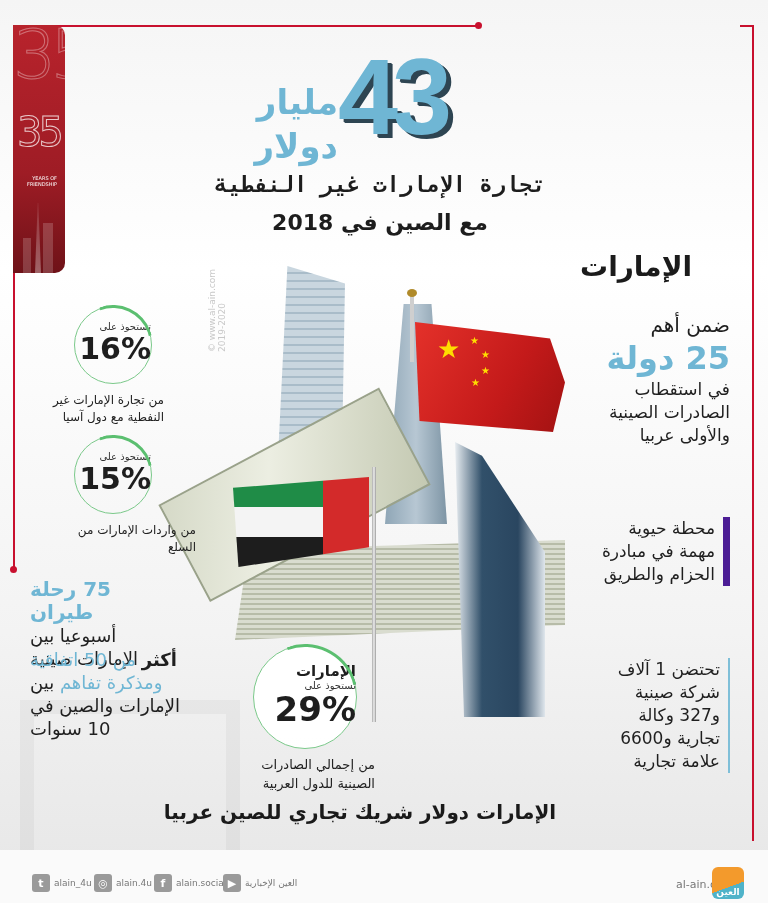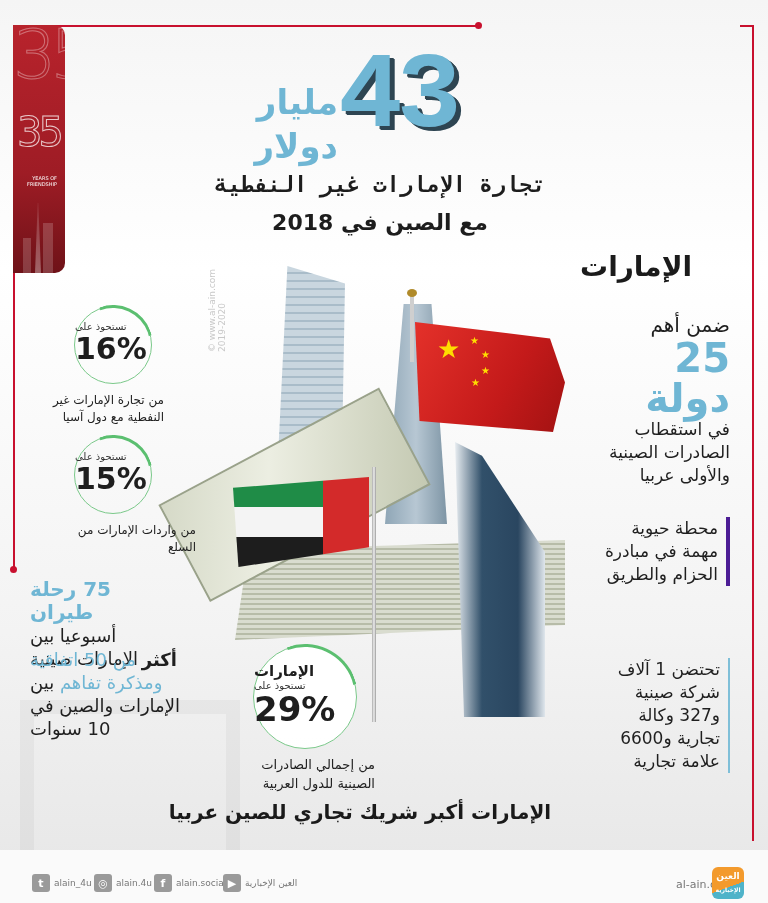--- a/index.html
+++ b/index.html
@@ -31,39 +31,39 @@
     }
     .banner .big35 { position: absolute; left: 0px; top: -10px; font-size: 68px; color: transparent; -webkit-text-stroke: 1px rgba(255,255,255,0.35); font-family: "DejaVu Sans", sans-serif; font-weight: 200; letter-spacing: -6px; }
     .banner .small35 { position: absolute; left: 4px; top: 84px; font-size: 40px; color: transparent; -webkit-text-stroke: 1px rgba(255,255,255,0.75); letter-spacing: -4px; }
     .banner .yof { position: absolute; left: 14px; top: 150px; font-size: 5px; color: #fff; line-height: 6px; text-align: right; width: 30px; }
     .banner .tower { position: absolute; bottom: 0; left: 22px; width: 6px; height: 70px; background: linear-gradient(180deg, rgba(255,255,255,0.1), rgba(255,255,255,0.35)); clip-path: polygon(45% 0, 55% 0, 100% 100%, 0 100%); }
     .banner .bld { position: absolute; bottom: 0; background: rgba(255,255,255,0.18); }
     .big43 {
       position: absolute; left: 338px; top: 43px; font-size: 108px; line-height: 108px; font-weight: bold;
       color: #6fb6d4; letter-spacing: -6px;
       text-shadow: 4px 3px 0 #2e4552, 5px 4px 0 #2e4552;
-      font-family: Liberation Mono, monospace;
+      font-family: Liberation Sans, sans-serif;
     }
     .unit { position: absolute; font-size: 34px; font-weight: bold; color: #6fb6d4; direction: rtl; text-align: right; }
     .unit1 { left: 238px; top: 82px; width: 100px; }
     .unit2 { left: 238px; top: 126px; width: 100px; }
     .subtitle { position: absolute; left: 200px; width: 360px; text-align: center; direction: rtl; font-size: 22px; color: #1d1d1d; font-weight: bold; }
     .sub1 { top: 172px; font-family: Liberation Mono, monospace; }
     .sub2 { top: 210px; }
 
     
     .sec-title { position: absolute; font-size: 28px; font-weight: bold; color: #1b1b1b; direction: rtl; }
     .title-china { left: 75px; top: 250px; }
     .title-uae { left: 580px; top: 250px; }
 
     
     .circle {
       position: absolute; border-radius: 50%;
       border: 1.5px solid #7bc98a;
-      text-align: left; direction: rtl;
+      text-align: right; direction: rtl;
     }
     .circle::after {
       content: ""; position: absolute; inset: -2px; border-radius: 50%;
       border: 3px solid transparent; border-top-color: #5bbf70; border-right-color: #5bbf70;
       transform: rotate(-20deg);
       clip-path: polygon(50% 0, 100% 0, 100% 55%, 50% 55%);
     }
     .c1 { left: 74px; top: 306px; width: 78px; height: 78px; }
     .c2 { left: 74px; top: 436px; width: 78px; height: 78px; }
     .c3 { left: 253px; top: 645px; width: 104px; height: 104px; background: rgba(255,255,255,0.95); }
@@ -80,23 +80,23 @@
 
     .blue { color: #6fb6d4; }
     .fact { position: absolute; direction: rtl; text-align: left; font-size: 18px; line-height: 23px; color: #1f1f1f; }
     .f-flights { left: 30px; top: 578px; width: 150px; }
     .f-flights .hl { font-size: 20px; font-weight: bold; color: #6fb6d4; }
     .f-agree { left: 30px; top: 648px; width: 150px; }
 
     .uae-block { position: absolute; direction: rtl; text-align: right; color: #1f1f1f; }
     .u1 { left: 590px; top: 312px; width: 140px; }
     .u1 .l1 { font-size: 20px; line-height: 26px; }
-    .u1 .l2 { font-size: 40px; font-weight: bold; color: #6fb6d4; line-height: 40px; }
+    .u1 .l2 { font-size: 32px; font-weight: bold; color: #6fb6d4; line-height: 40px; }
     .u1 .l3 { font-size: 17px; line-height: 23px; }
-    .u2 { left: 590px; top: 517px; width: 140px; font-size: 17px; line-height: 23px; border-right: 4px solid #4c1d95; padding-right: 8px; }
+    .u2 { left: 590px; top: 517px; width: 140px; font-size: 17px; line-height: 23px; border-right: 7px solid #4c1d95; padding-right: 8px; }
     .u3 { left: 590px; top: 658px; width: 140px; font-size: 17px; line-height: 23px; border-right: 2px solid #7fbfd8; padding-right: 8px; }
 
     .footer-claim { position: absolute; left: 150px; top: 800px; width: 420px; direction: rtl; text-align: center; font-size: 20px; font-weight: bold; color: #1a1a1a; }
 
     
     .illus { position: absolute; left: 205px; top: 262px; width: 370px; height: 460px; }
     .tower1 { position: absolute; left: 68px; top: 4px; width: 72px; height: 220px; background: repeating-linear-gradient(180deg, #c9d6df 0 6px, #a9bcc9 6px 8px); clip-path: polygon(20% 0, 100% 8%, 95% 100%, 5% 100%); }
     .tower2 { position: absolute; left: 180px; top: 42px; width: 62px; height: 220px; background: linear-gradient(90deg, #8fa6b6, #b7c7d3 50%, #7e95a5); clip-path: polygon(30% 0, 75% 0, 100% 100%, 0 100%); }
     .pole-cn { position: absolute; left: 205px; top: 30px; width: 4px; height: 70px; background: #cfcfcf; }
     .pole-knob { position: absolute; left: 202px; top: 27px; width: 10px; height: 8px; border-radius: 50%; background: #b08a2a; }
@@ -118,21 +118,21 @@
 
     
     .footer { position: absolute; left: 0; top: 850px; width: 768px; height: 53px; background: #fafafa; }
     .social { position: absolute; top: 24px; display: flex; align-items: center; gap: 4px; font-size: 9px; color: #777; }
     .s-ico { width: 18px; height: 18px; border-radius: 3px; background: #9a9a9a; color: #fff; font-size: 11px; font-weight: bold; display: flex; align-items: center; justify-content: center; }
     .sm-tw { left: 32px; }
     .sm-ig { left: 94px; }
     .sm-fb { left: 154px; }
     .sm-yt { left: 223px; }
     .site { position: absolute; left: 676px; top: 28px; font-size: 11px; color: #777; }
-    .logo { position: absolute; left: 712px; top: 17px; width: 32px; height: 32px; border-radius: 6px; background: linear-gradient(160deg, #f39a2c 0%, #f39a2c 60%, #4fb3c9 60%); color: #fff; font-size: 9px; font-weight: bold; text-align: center; line-height: 13px; padding-top: 3px; direction: rtl; }
+    .logo { position: absolute; left: 712px; top: 17px; width: 32px; height: 32px; border-radius: 6px; background: linear-gradient(160deg, #f39a2c 0%, #f39a2c 60%, #4fb3c9 60%); color: #fff; font-size: 9px; font-weight: bold; text-align: center; line-height: 13px; padding-top: 19px; direction: rtl; }
   </style>
 </head>
 <body>
 
 <div class="stage">
 
   <div class="ghost-char"></div>
 
   <div class="red-line line-top-left"></div>
   <div class="dot dot-top"></div>
@@ -218,21 +218,21 @@
   <div class="uae-block u2">محطة حيوية مهمة في مبادرة الحزام والطريق</div>
   <div class="uae-block u3">تحتضن 1 آلاف شركة صينية و327 وكالة تجارية و6600 علامة تجارية</div>
 
   <div class="circle c3">
     <div class="head">الإمارات</div>
     <div class="lbl">تستحوذ على</div>
     <div class="pct"><span>29</span><span>%</span></div>
   </div>
   <div class="desc d3">من إجمالي الصادرات الصينية للدول العربية</div>
 
-  <div class="footer-claim">الإمارات أكبر شريك تجاري للصين عربيا</div>
+  <div class="footer-claim">الإمارات دولار شريك تجاري للصين عربيا</div>
 </div>
 
 <div class="footer">
   <a class="social sm-tw">
     <span class="s-ico">t</span>
     <span>alain_4u</span>
   </a>
   <a class="social sm-ig">
     <span class="s-ico">◎</span>
     <span>alain.4u</span>

